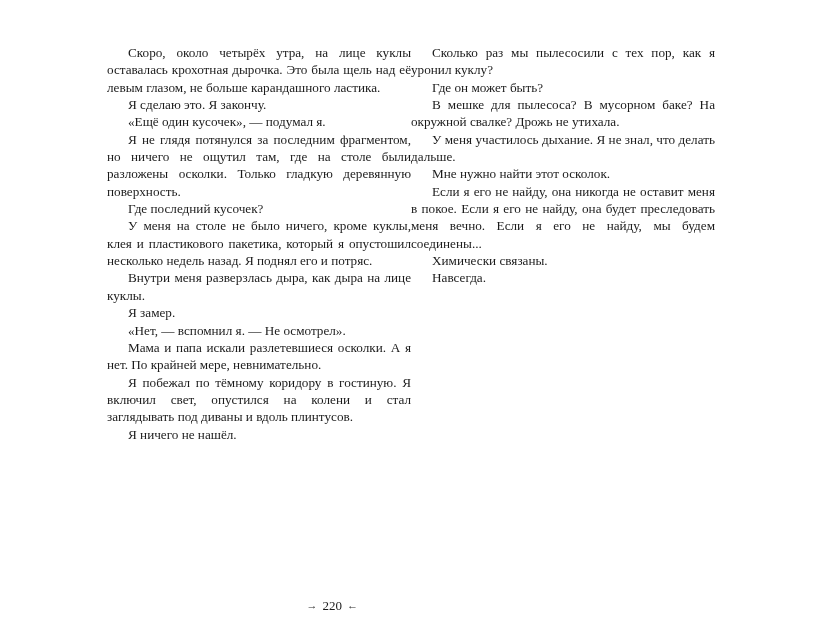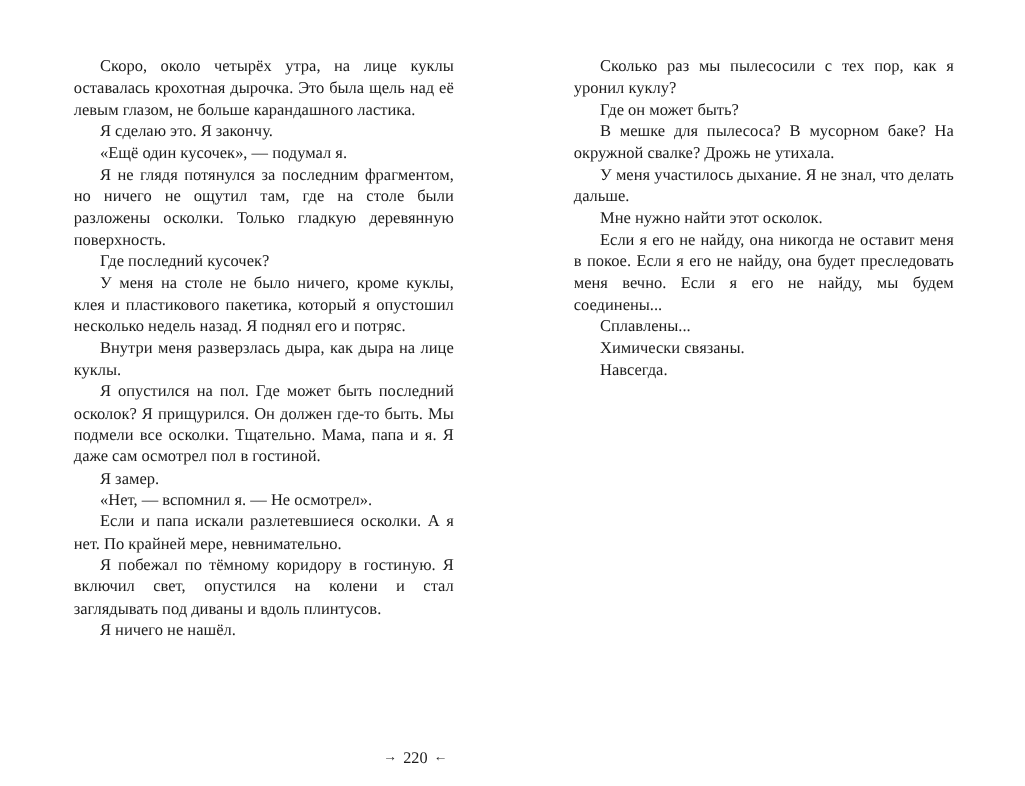--- a/index.html
+++ b/index.html
@@ -11,21 +11,21 @@
     font-family: "Liberation Serif", "DejaVu Serif", serif;
     color: #1b1b1b;
     overflow: hidden;
   }
   .cols {
     position: absolute;
     top: 44px;
     left: 59px;
     right: 57px;
     display: flex;
-    justify-content: space-between;
+    justify-content: center;
   }
   .col {
     width: 304px;
     font-size: 13.2px;
     line-height: 17.35px;
     text-align: justify;
     hyphens: auto;
     -webkit-hyphens: auto;
   }
   .col p {
@@ -56,35 +56,33 @@
 <div class="book">
   <div class="cols">
     <div class="col" lang="ru">
         <p>Скоро, около четырёх утра, на лице куклы оставалась крохотная дырочка. Это была щель над её левым глазом, не больше карандашного ластика.</p>
         <p>Я сделаю это. Я закончу.</p>
         <p>«Ещё один кусочек», — подумал я.</p>
         <p>Я не глядя потянулся за последним фрагментом, но ничего не ощутил там, где на столе были разложены осколки. Только гладкую деревянную поверхность.</p>
         <p>Где последний кусочек?</p>
         <p>У меня на столе не было ничего, кроме куклы, клея и пластикового пакетика, который я опустошил несколько недель назад. Я поднял его и потряс.</p>
         <p>Внутри меня разверзлась дыра, как дыра на лице куклы.</p>
-        <p>Я опустился на пол. Где может быть последний осколок? Я прищурился. Он должен где-то быть. Мы подмели все осколки. Тщательно. Мама, папа и я. Я даже сам осмотрел пол в гостиной.</p>
         <p>Я замер.</p>
         <p>«Нет, — вспомнил я. — Не осмотрел».</p>
-        <p>Если и папа искали разлетевшиеся осколки. А я нет. По крайней мере, невнимательно.</p>
+        <p>Мама и папа искали разлетевшиеся осколки. А я нет. По крайней мере, невнимательно.</p>
         <p>Я побежал по тёмному коридору в гостиную. Я включил свет, опустился на колени и стал заглядывать под диваны и вдоль плинтусов.</p>
         <p>Я ничего не нашёл.</p>
       </div>
     <div class="col" lang="ru">
         <p>Сколько раз мы пылесосили с тех пор, как я уронил куклу?</p>
         <p>Где он может быть?</p>
         <p>В мешке для пылесоса? В мусорном баке? На окружной свалке? Дрожь не утихала.</p>
         <p>У меня участилось дыхание. Я не знал, что делать дальше.</p>
         <p>Мне нужно найти этот осколок.</p>
         <p>Если я его не найду, она никогда не оставит меня в покое. Если я его не найду, она будет преследовать меня вечно. Если я его не найду, мы будем соединены...</p>
-        <p>Сплавлены...</p>
         <p>Химически связаны.</p>
         <p>Навсегда.</p>
       </div>
   </div>
 
   <div class="pagenum">
     <span class="orn">→</span><span>220</span><span class="orn">←</span>
   </div>
 </div>
 

